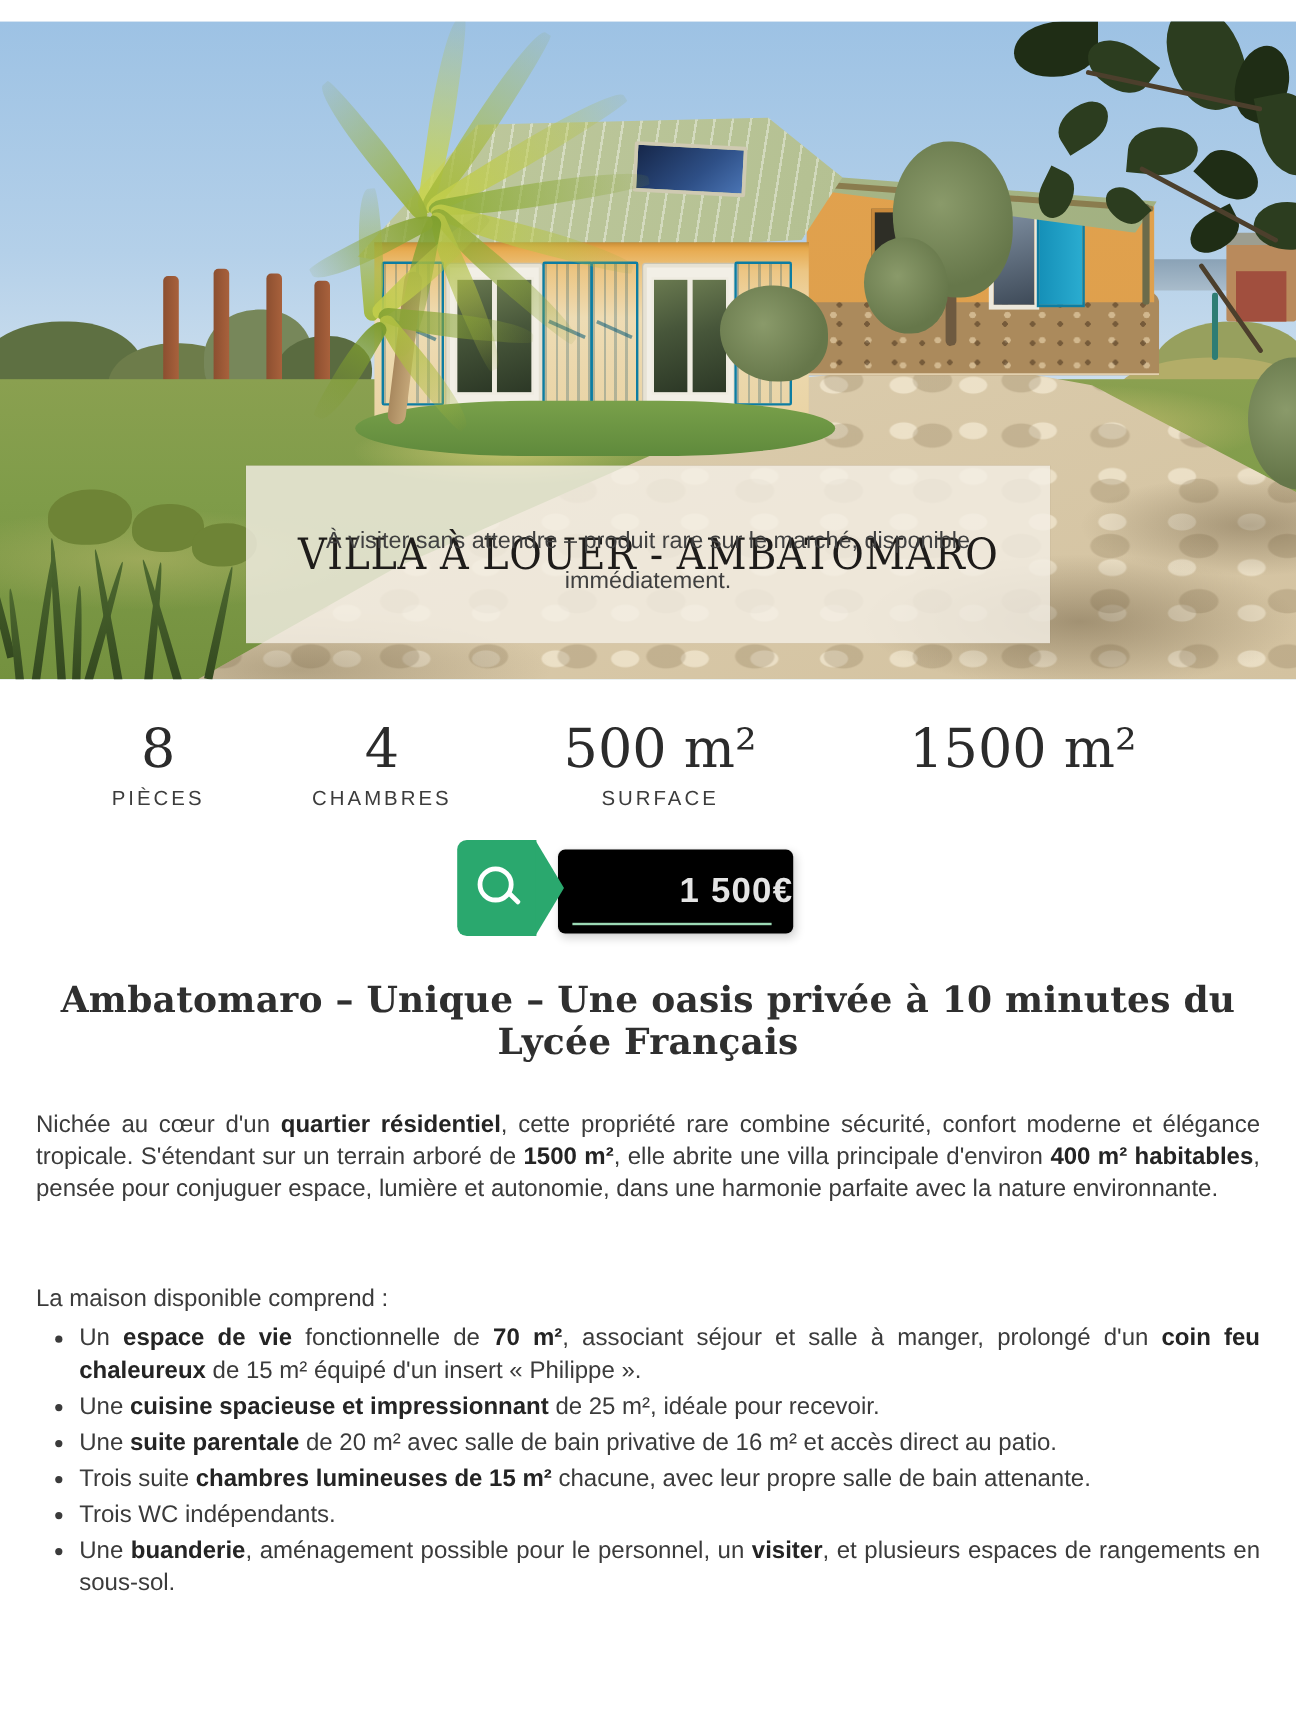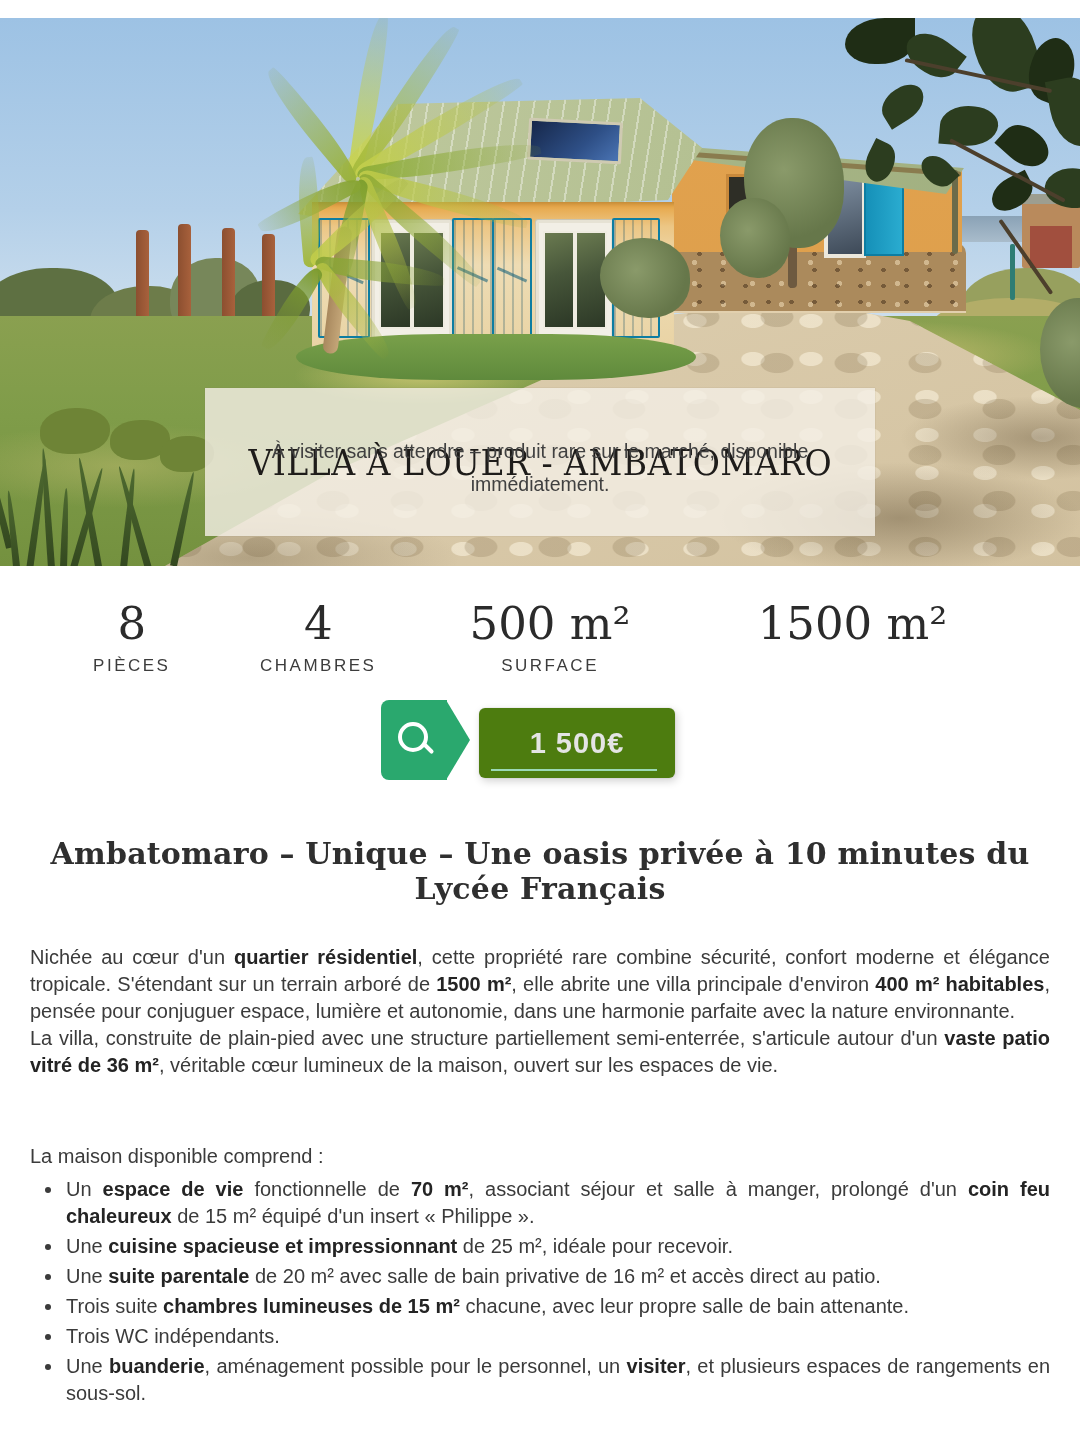--- a/index.html
+++ b/index.html
@@ -85,36 +85,36 @@
   
   .stats{display:flex;margin-top:34px;padding:0 36px;}
   .stat{text-align:center;}
   .stat:nth-child(1){flex:0 0 19%;} .stat:nth-child(2){flex:0 0 18%;}
   .stat:nth-child(3){flex:0 0 28%;} .stat:nth-child(4){flex:0 0 32%;}
   .stat-value{font-family:"DejaVu Serif",serif;font-size:45px;color:#2b2b2b;line-height:1.05;}
   .stat-label{margin-top:9px;font-size:17px;letter-spacing:2.5px;color:#3c3c3c;}
 
   
   .price-wrap{position:relative;height:92px;margin-top:24px;}
-  .price-card{position:absolute;left:479px;top:8px;width:196px;height:70px;background:#4d7c0f;
+  .price-card{position:absolute;left:465px;top:8px;width:196px;height:70px;background:#000000;
      border-radius:6px;box-shadow:2px 3px 8px rgba(0,0,0,.18),0 0 0 1px rgba(0,0,0,.03);
-     display:flex;align-items:center;justify-content:center;}
+     display:flex;align-items:center;justify-content:flex-end;}
   .price-value{font-size:29px;font-weight:bold;color:var(--price-text,#e4e4e4);letter-spacing:1px;}
   .price-underline{position:absolute;left:12px;right:18px;bottom:7px;height:2px;background:var(--underline-green,#9bd9b5);}
   .price-tag{position:absolute;left:381px;top:0;width:66px;height:80px;background:var(--accent-green,#2aa86e);
      border-radius:8px 0 0 8px;}
   .price-tag-point{position:absolute;left:446px;top:0;width:0;height:0;
      border-top:40px solid transparent;border-bottom:40px solid transparent;
      border-left:24px solid var(--accent-green,#2aa86e);}
   .mag{position:absolute;left:398px;top:22px;width:22px;height:22px;border:4px solid #fff;border-radius:50%;}
   .mag::after{content:"";position:absolute;left:19px;top:20px;width:14px;height:4px;background:#fff;
      border-radius:2px;transform:rotate(45deg);}
 
   
-  .listing-heading{margin-top:44px;text-align:center;font-family:"DejaVu Serif",serif;
+  .listing-heading{margin-top:24px;text-align:center;font-family:"DejaVu Serif",serif;
      font-size:30px;color:#2f2f2f;letter-spacing:.2px;}
   .body-copy{margin-top:38px;padding:0 30px;font-size:20px;line-height:27px;text-align:justify;color:#3b3b3b;}
   .body-copy p{margin:0;}
   .b{font-weight:bold;color:#242424;}
   .list-intro{margin-top:66px;padding:0 30px;font-size:20px;color:#3b3b3b;}
   ul.features{margin:8px 0 0;padding:0 30px 0 64px;font-size:20px;line-height:27px;color:#3b3b3b;}
   ul.features li{margin-bottom:3px;text-align:justify;padding-left:2px;}
 </style>
 </head>
 <body>
@@ -263,21 +263,20 @@
   </div>
   <div class="price-tag"></div>
   <div class="price-tag-point"></div>
   <span class="mag"></span>
 </div>
 
 <h1 class="listing-heading">Ambatomaro – Unique – Une oasis privée à 10 minutes du Lycée Français</h1>
 
 <div class="body-copy">
   <p><span>Nichée au cœur d'un </span><span class="b">quartier résidentiel</span><span>, cette propriété rare combine sécurité, confort moderne et élégance tropicale. S'étendant sur un terrain arboré de </span><span class="b">1500 m²</span><span>, elle abrite une villa principale d'environ </span><span class="b">400 m² habitables</span><span>, pensée pour conjuguer espace, lumière et autonomie, dans une harmonie parfaite avec la nature environnante.</span></p>
-  <p><span>La villa, construite de plain-pied avec une structure partiellement semi-enterrée, s'articule autour d'un </span><span class="b">vaste patio vitré de 36 m²</span><span>, véritable cœur lumineux de la maison, ouvert sur les espaces de vie.</span></p>
 </div>
 
 <div class="list-intro">La maison disponible comprend :</div>
 <ul class="features">
     <li><span>Un </span><span class="b">espace de vie</span><span> fonctionnelle de </span><span class="b">70 m²</span><span>, associant séjour et salle à manger, prolongé d'un </span><span class="b">coin feu chaleureux</span><span> de 15 m² équipé d'un insert « Philippe ».</span></li>
     <li><span>Une </span><span class="b">cuisine spacieuse et impressionnant</span><span> de 25 m², idéale pour recevoir.</span></li>
     <li><span>Une </span><span class="b">suite parentale</span><span> de 20 m² avec salle de bain privative de 16 m² et accès direct au patio.</span></li>
     <li><span>Trois suite </span><span class="b">chambres lumineuses de 15 m²</span><span> chacune, avec leur propre salle de bain attenante.</span></li>
     <li><span>Trois WC indépendants.</span></li>
     <li><span>Une </span><span class="b">buanderie</span><span>, aménagement possible pour le personnel, un </span><span class="b">visiter</span><span>, et plusieurs espaces de rangements en sous-sol.</span></li>

